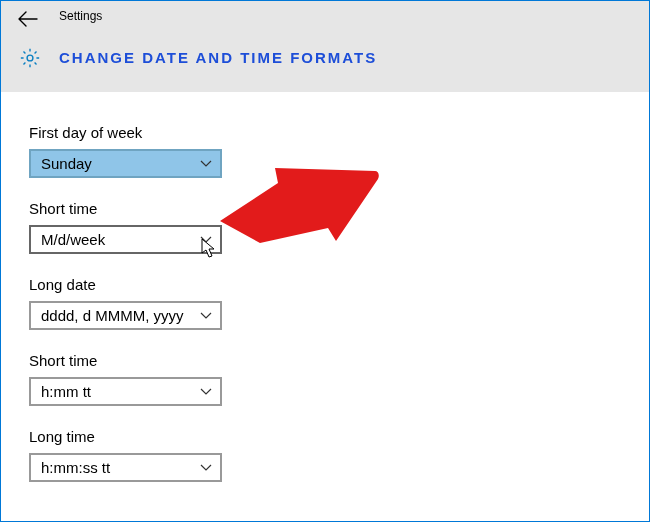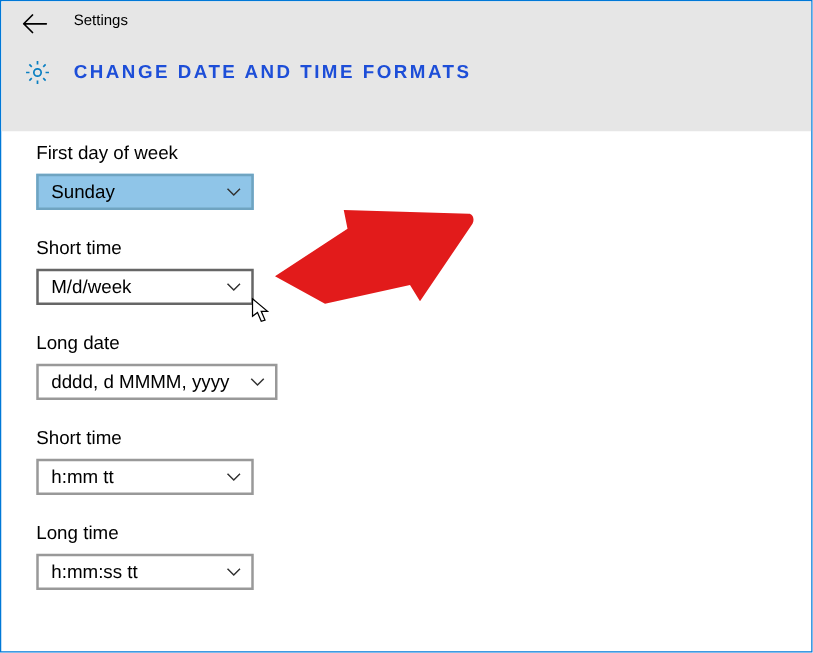--- a/index.html
+++ b/index.html
@@ -1,34 +1,34 @@
 <!DOCTYPE html>
 <html><head>
   <meta charset="utf-8">
   <style>
     * {box-sizing:border-box;margin:0;padding:0}
     body {font-family:"Segoe UI",Tahoma,sans-serif;font-size:15px;color:#000;background:#fff}
     .window {width:650px;height:522px;border:1px solid #0078d7;position:relative;overflow:hidden;background:#fff}
-    .header {height:104px;background:#e6e6e6;padding:8px 0 0 0;position:relative}
+    .header {height:91px;background:#e6e6e6;padding:8px 0 0 0;position:relative}
     .back-btn {position:absolute;top:9px;left:16px;cursor:pointer}
     .back-btn svg{display:block}
     .title {position:absolute;top:8px;left:58px;font-size:12px;font-weight:400;color:#000}
     .gear {position:absolute;top:46px;left:18px}
     .gear svg{display:block}
     .page-title {position:absolute;top:48px;left:58px;font-size:15px;font-weight:600;letter-spacing:2px;color:#1d4ed8}
-    .content {padding:9px 0 0 28px}
+    .content {padding:32px 0 0 28px}
     .group {margin-bottom:22px}
     .lbl {font-size:15px;margin-bottom:8px;color:#000}
     .dd {display:inline-flex;align-items:center;justify-content:space-between;border:2px solid #999;padding:4px 8px 4px 10px;cursor:default;background:#fff;font-size:15px}
     .dd.hot {background:#8fc5e8;border-color:#6fa4c1}
     .dd.hov {border-color:#666}
     .dd .val{flex:1}
     .chev{margin-left:8px;display:inline-block}
     .chev svg{display:block}
-    .w160{width:174px}
+    .w160{width:193px}
     .w195{width:193px}
     .arrow {position:absolute;top:158px;left:219px;pointer-events:none}
     .cursor {position:absolute;top:237px;left:200px;pointer-events:none}
   </style>
 </head>
 <body>
 
 <div class="window">
 
   <div class="header">

